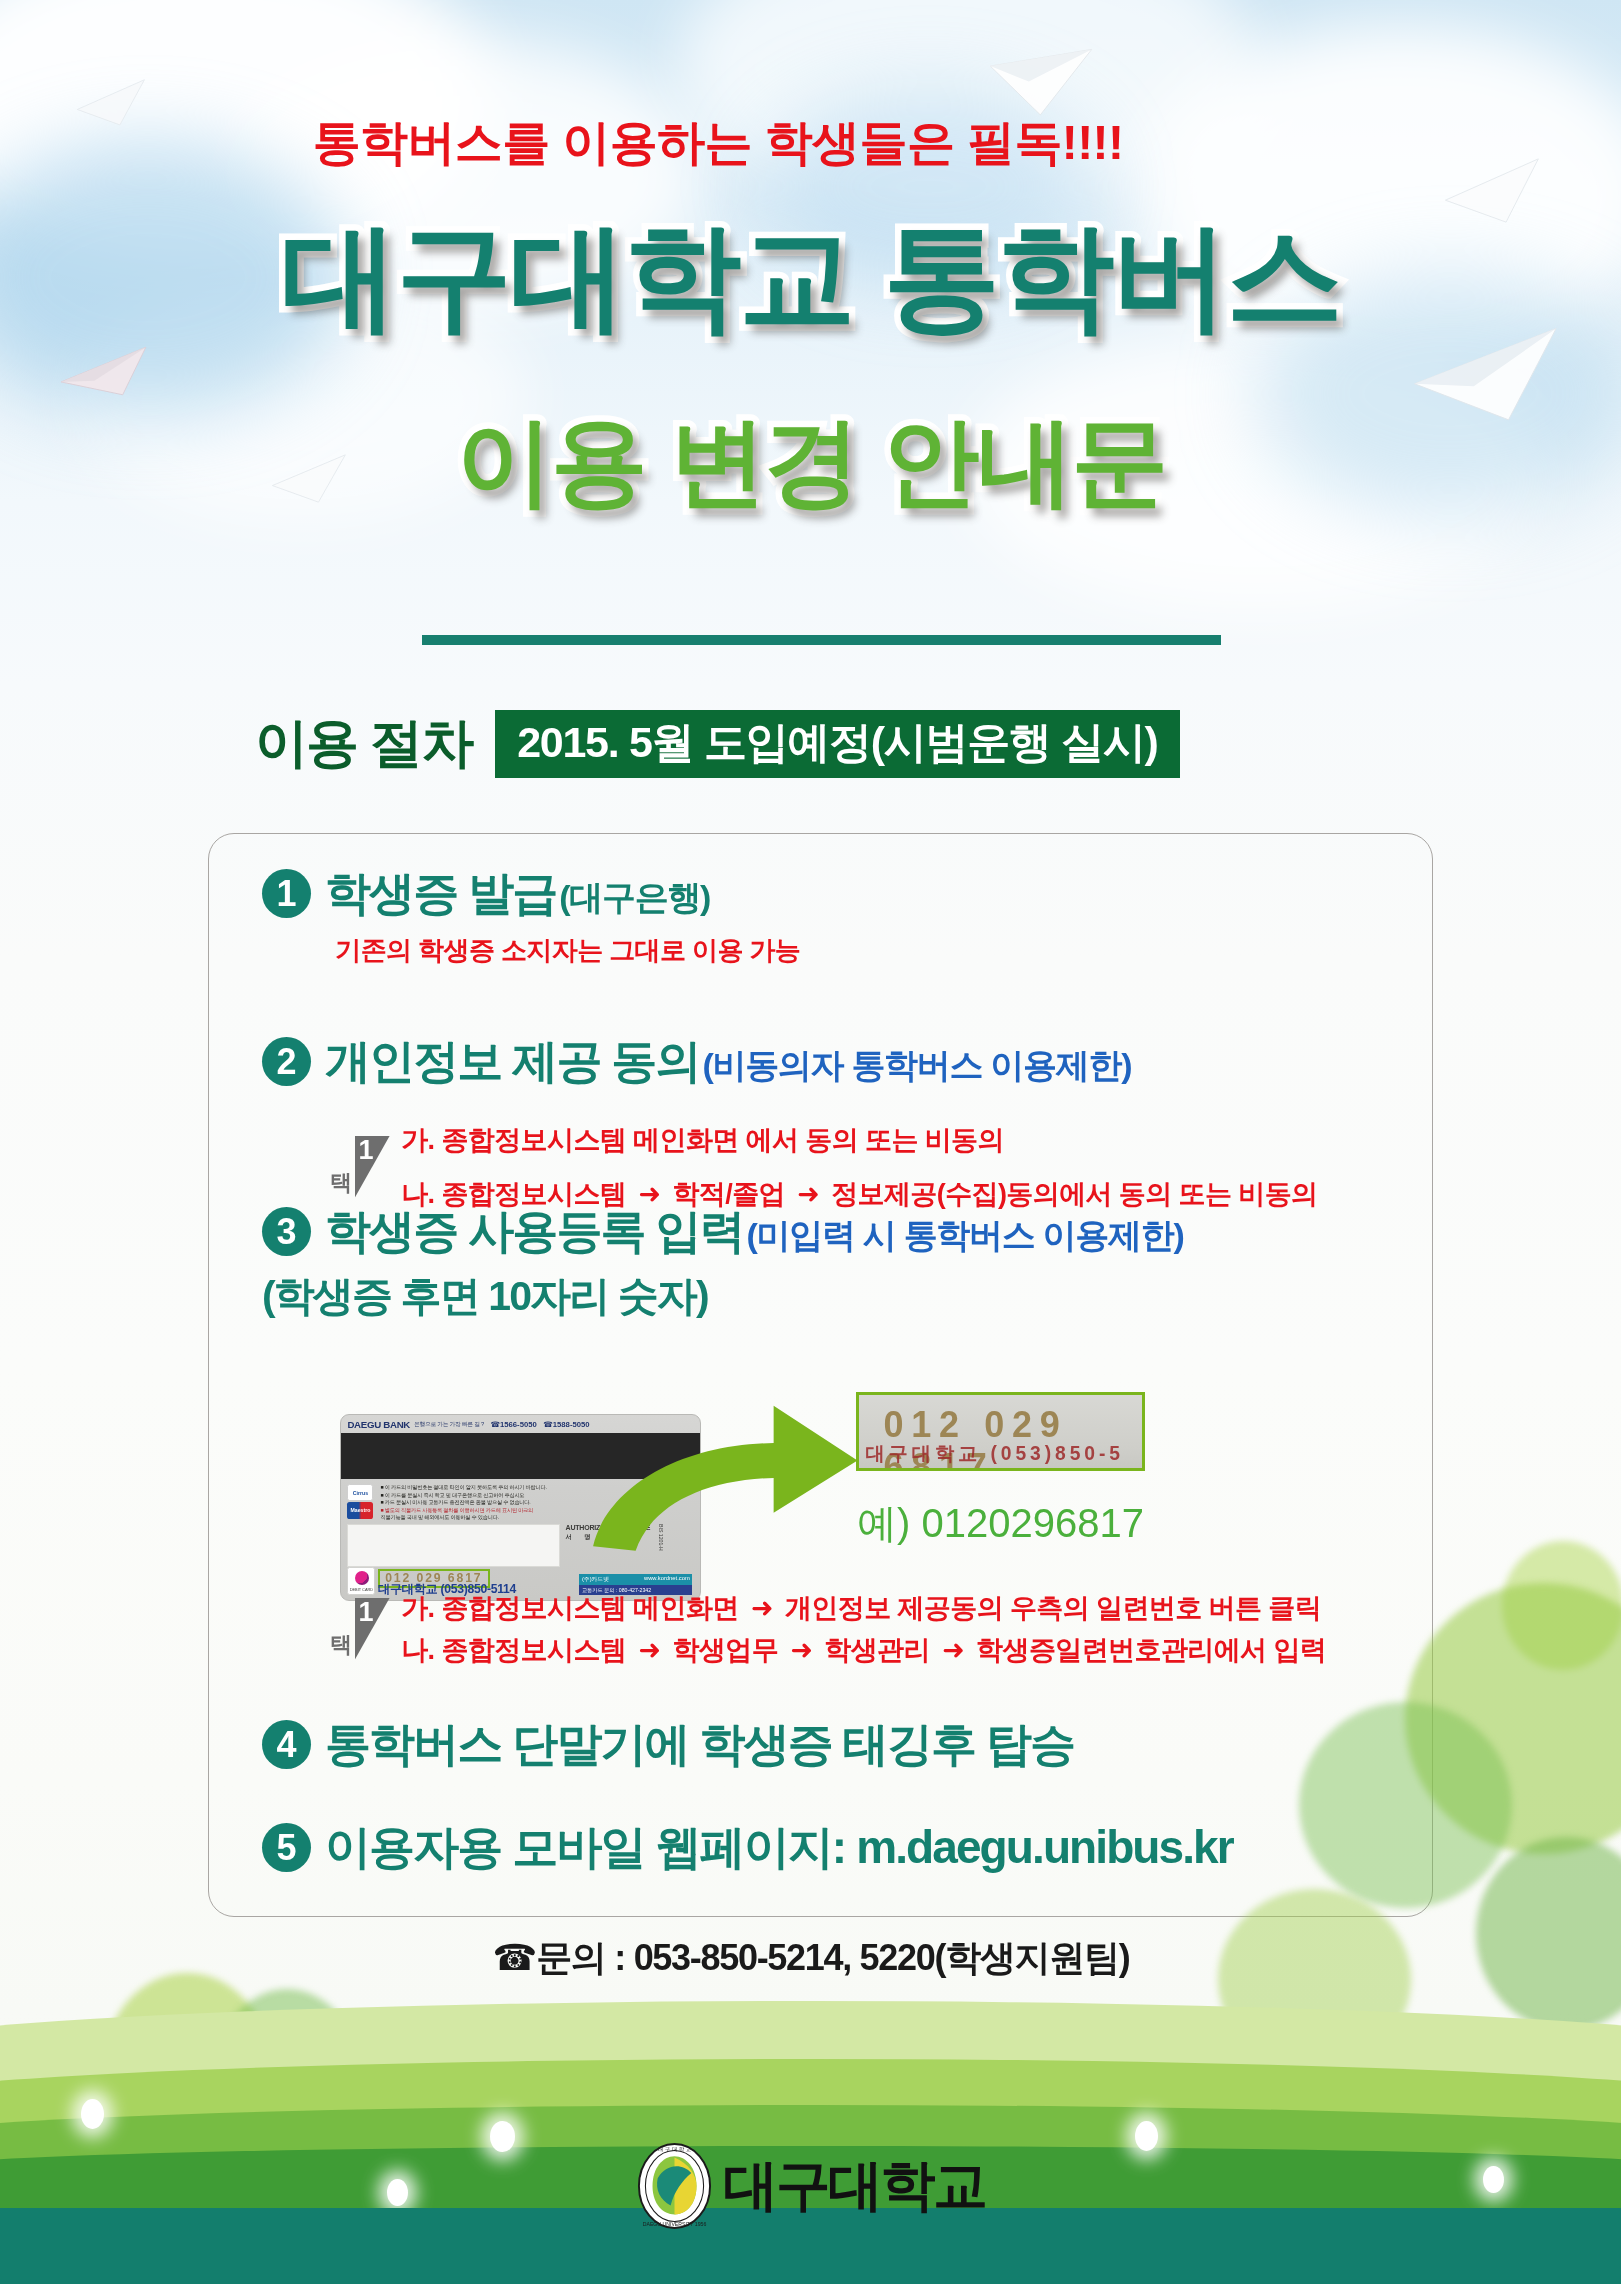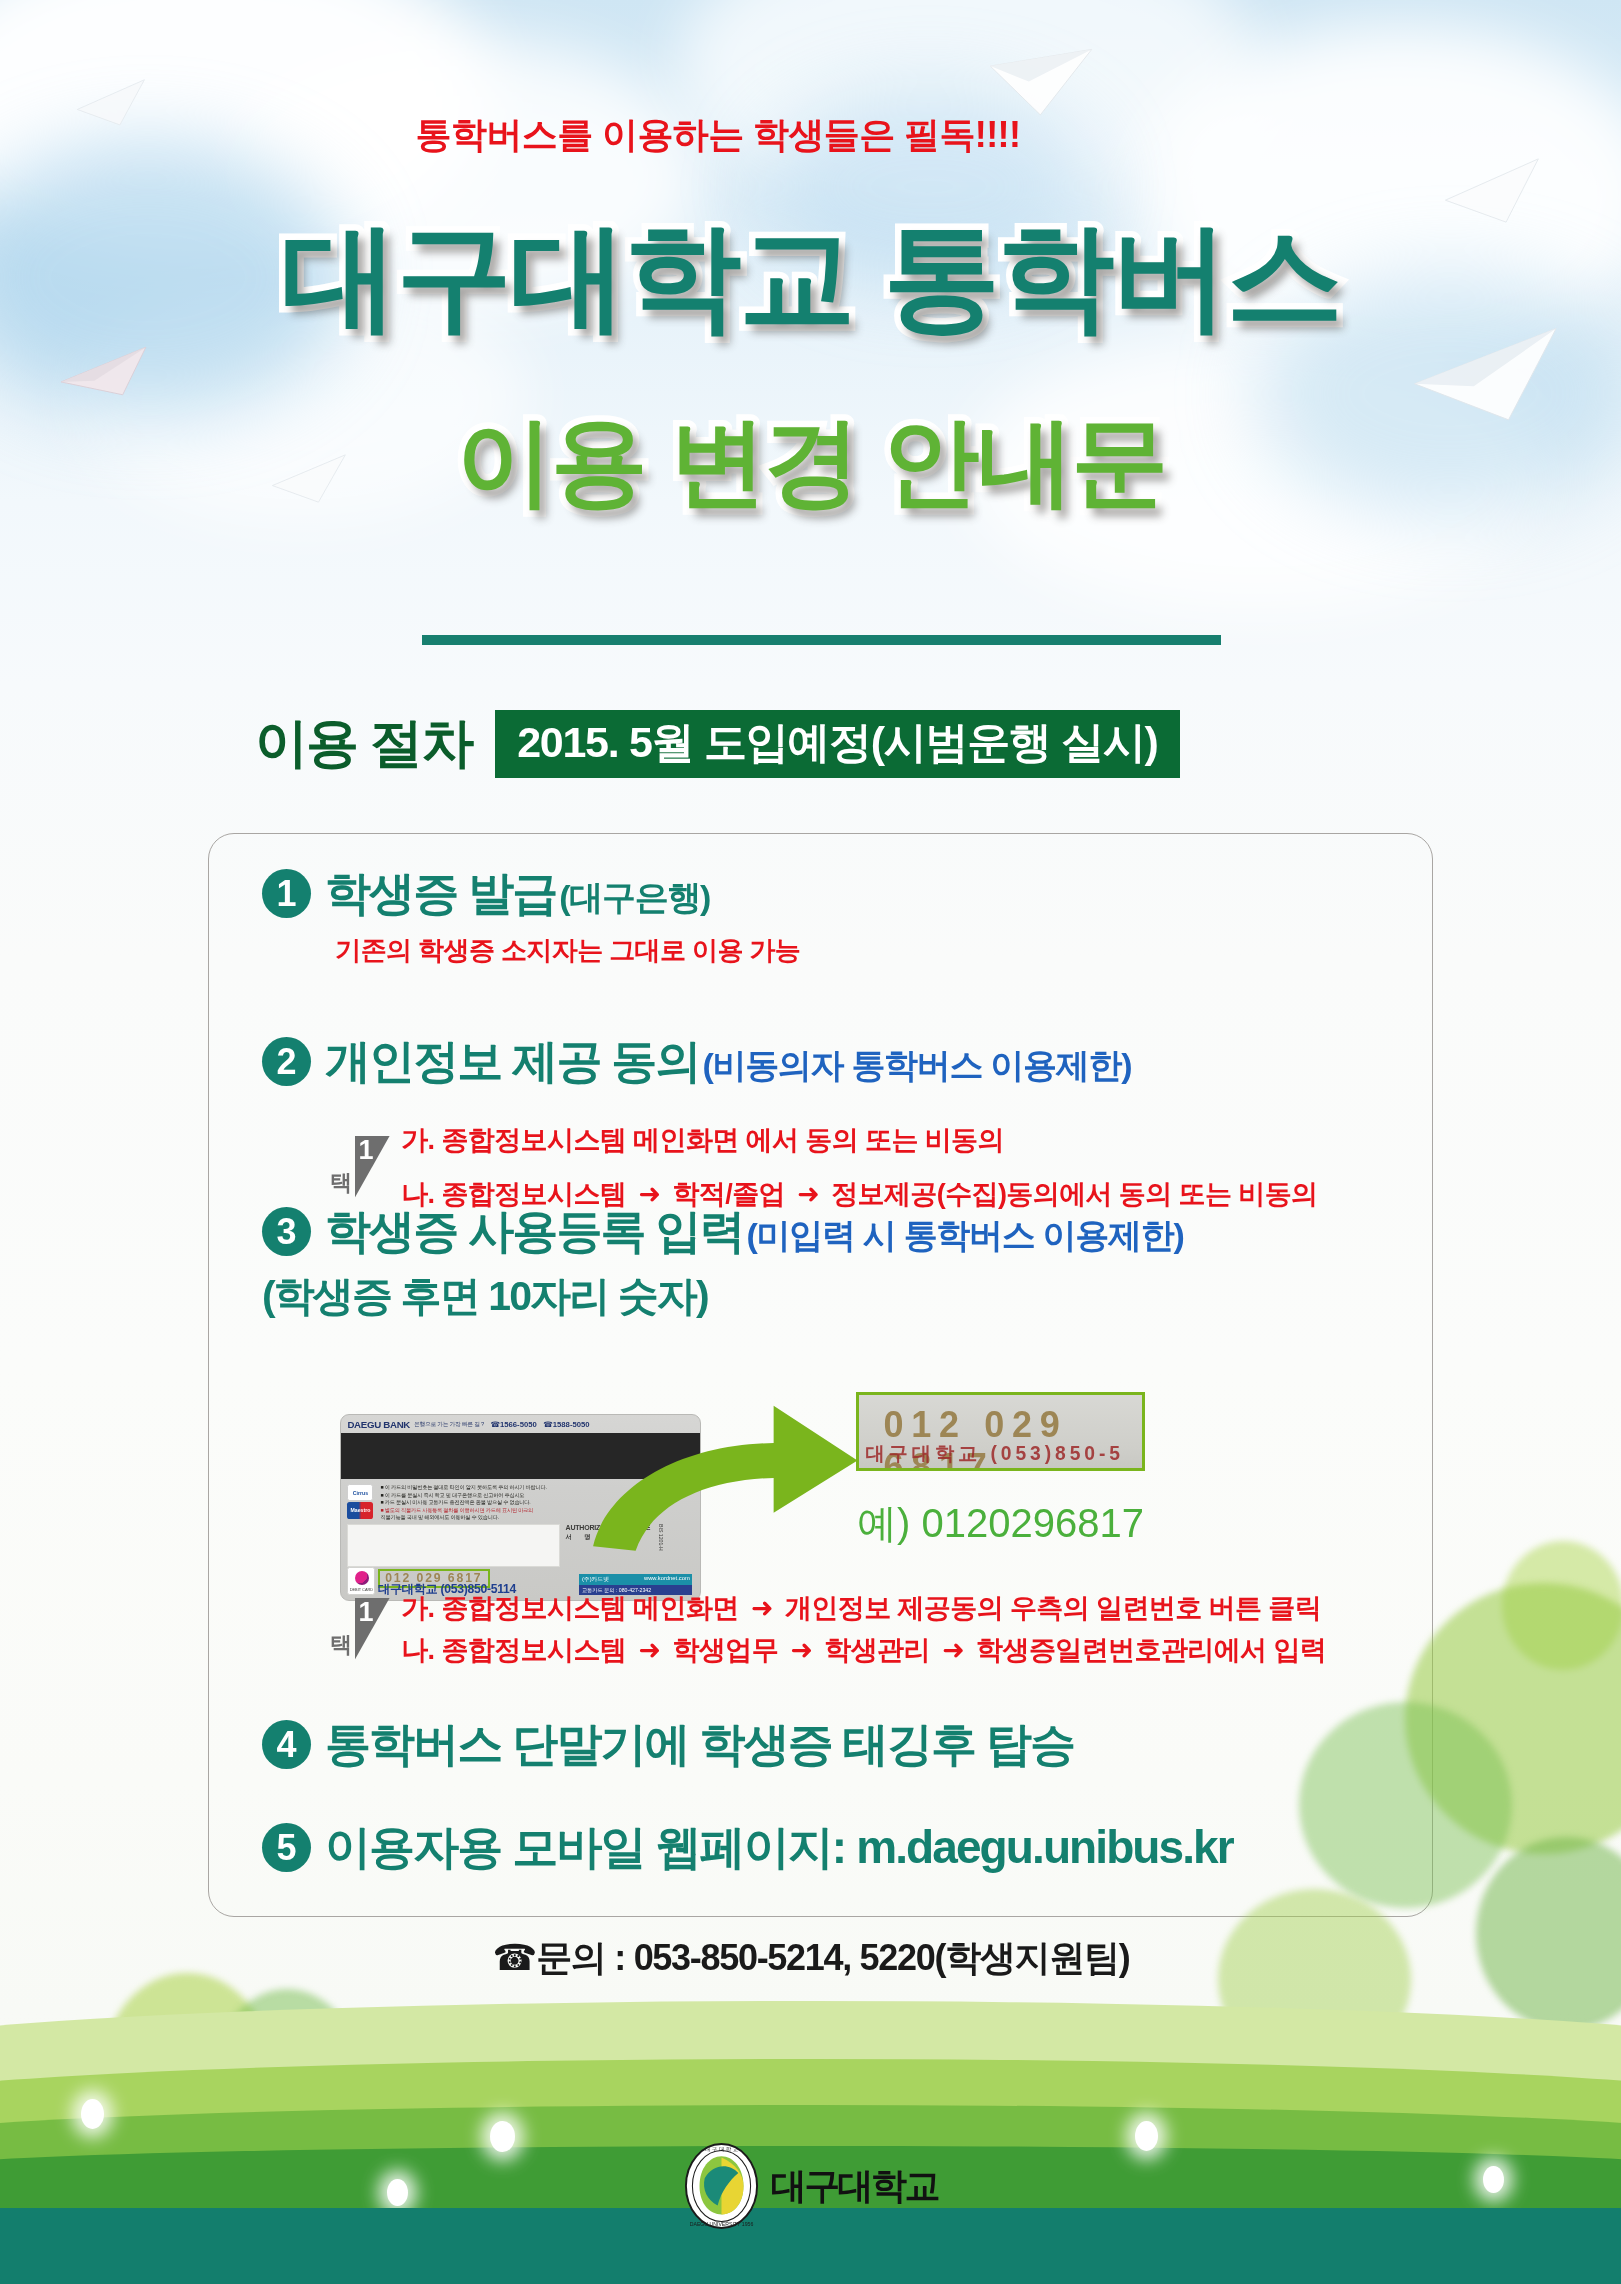--- a/index.html
+++ b/index.html
@@ -53,21 +53,21 @@
            border-radius: 100% 100% 0 0 / 71px 71px 0 0; transform: scaleX(1.15); }
   .hill4 { bottom: 76px; height: 62px;  background: #3f9c35;
            border-radius: 100% 100% 0 0 / 45px 45px 0 0;  transform: scaleX(1.1); }
   .bottombar { position:absolute; left:0; bottom:0; width:1622px; height:76px; background:#137e6d; }
   .dot { position: absolute; border-radius: 50%; background: #ffffff;
          box-shadow: 0 0 17px 9px rgba(255,255,255,.85); }
 
   
   .headline {
     position: absolute; left: 0; top: 111px; width: 1436px; text-align: center;
-    color: #e8131b; font-size: 36px; font-weight: 700; letter-spacing: -0.6px;
+    color: #e8131b; font-size: 48px; font-weight: 700; letter-spacing: -0.6px;
   }
   .title1, .title2 {
     position: absolute; left: 0; width: 1622px; text-align: center;
     font-weight: 700; letter-spacing: -2.6px; line-height: 1;
   }
   .title1 { top: 218px; font-size: 117px; color: #14806f; }
   .title2 { top: 413px; font-size: 97px; color: #5fb335; }
   .title1 span, .title2 span {
     -webkit-text-stroke: 13px #ffffff; paint-order: stroke fill;
     text-shadow: 6.4px 7.7px 9px rgba(60,55,50,.45);
@@ -175,21 +175,21 @@
     font-size: 36px; font-weight: 700; color: #1a1a1a; letter-spacing: -1.3px;
   }
   .notice {
     position: absolute; left: 0; top: 2005px; width: 1622px; text-align: center;
     font-size: 37px; font-weight: 700; color: #e8131b; letter-spacing: -1.3px; line-height: 1.45;
   }
 
   
   .logo-wrap { position: absolute; left: 0; top: 2142px; width: 1622px; display: flex; justify-content: center; align-items: center; gap: 11.6px; }
   .logo-mark { width: 75px; height: 88px; position: relative; }
-  .logo-text { font-size: 36px; font-weight: 700; color: #111; letter-spacing: -2.6px; }
+  .logo-text { font-size: 55px; font-weight: 700; color: #111; letter-spacing: -2.6px; }
 </style>
 </head>
 <body>
 
 <div id="poster">
 
   <div class="cloud c1"></div>
   <div class="cloud c2"></div>
   <div class="cloud c3"></div>
   <div class="cloud c4"></div>

